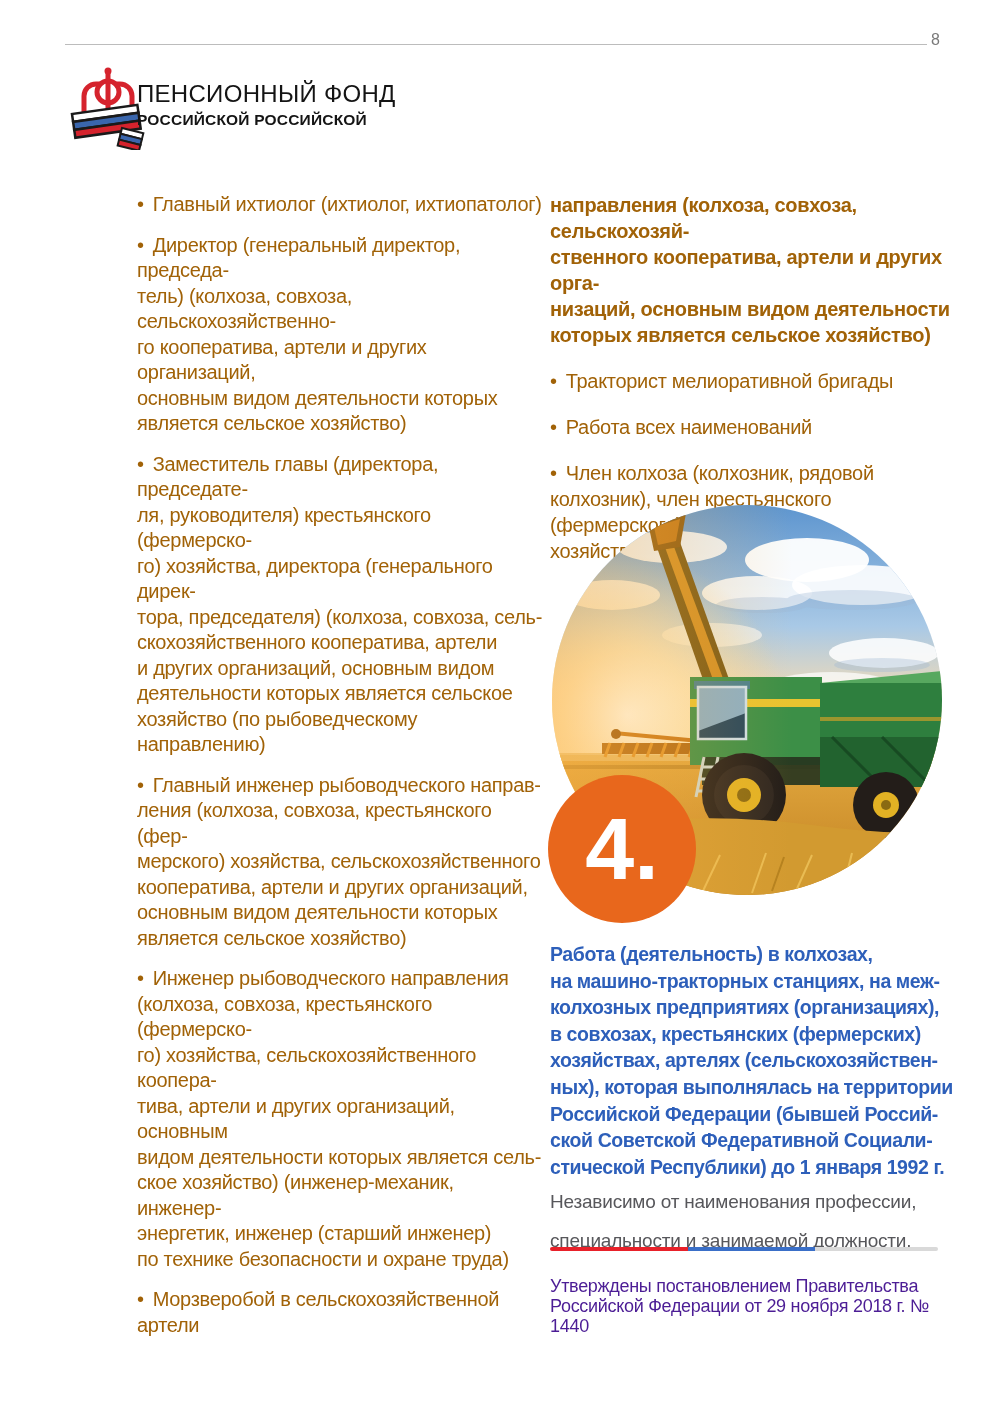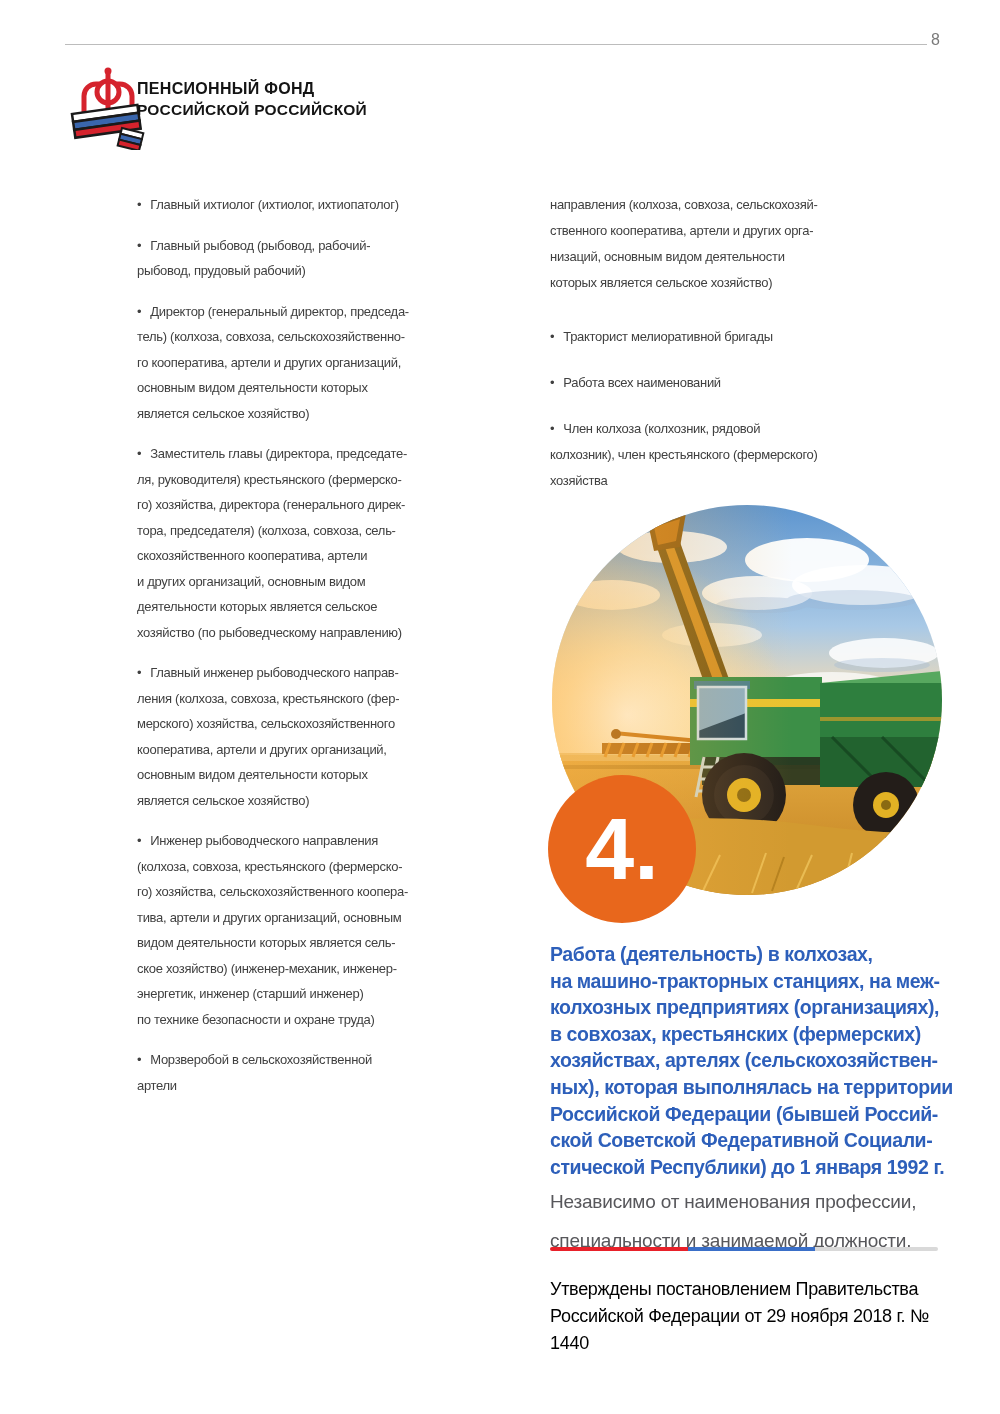--- a/index.html
+++ b/index.html
@@ -5,52 +5,52 @@
   html,body { margin:0; padding:0; }
   body {
     width:1000px; height:1414px; position:relative; background:#ffffff;
     font-family:"Liberation Sans", sans-serif; overflow:hidden;
   }
   .top-rule { position:absolute; left:65px; top:44px; width:862px; height:1px; background:#bcbcbc; }
   .page-num { position:absolute; left:931px; top:31px; font-size:16px; color:#7a7a7a; }
 
   .logo { position:absolute; left:60px; top:66px; width:96px; height:84px; }
   .org { position:absolute; left:137px; top:80px; color:#141414; }
-  .org-1 { font-size:16px; font-weight:bold; letter-spacing:0.3px; }
+  .org-1 { font-size:24px; font-weight:normal; letter-spacing:0.3px; }
   .org-2 { font-size:15.5px; font-weight:bold; margin-top:3px; letter-spacing:0.2px; }
 
-  .col { position:absolute; width:406px; color:#404040; font-size:13px; letter-spacing:-0.3px; }
+  .col { position:absolute; width:406px; color:#a16207; font-size:20px; letter-spacing:-0.3px; }
   .col-left  { left:137px; top:192px; line-height:25.5px; }
   .col-right { left:550px; top:192px; line-height:26px; }
   .item   { margin-bottom:15px; }
   .item-r { margin-bottom:20px; }
   .itext  { white-space:pre-line; }
   .bullet { margin-right:9px; }
-  .cont   { white-space:pre-line; margin-bottom:28px; }
+  .cont   { white-space:pre-line; margin-bottom:20px;font-weight:bold; }
 
   .photo { position:absolute; left:552px; top:505px; width:390px; height:390px;
            border-radius:50%; overflow:hidden; }
   .photo svg { display:block; }
   .badge { position:absolute; left:548px; top:775px; width:148px; height:148px;
            border-radius:50%; background:#e8671c; color:#ffffff;
            display:flex; align-items:center; justify-content:center;
            font-size:88px; font-weight:bold; }
 
   .blue-title { position:absolute; left:550px; top:941px; width:415px;
     font-size:19.5px; font-weight:bold; color:#2d5fba; line-height:26.6px;
     white-space:pre-line; letter-spacing:-0.4px; }
   .note { position:absolute; left:550px; top:1182px; width:410px;
     font-size:19px; color:#57575b; line-height:39px; white-space:pre-line; letter-spacing:-0.2px; }
   .divider { position:absolute; left:550px; top:1247px; width:388px; height:4px;
     display:flex; border-radius:2px; overflow:hidden; }
   .d-red  { width:138px; background:#e8212a; }
   .d-blue { width:127px; background:#3a6fc8; }
   .d-gray { flex:1; background:#d9d9d9; }
   .approval { position:absolute; left:550px; top:1276px; width:410px;
-    font-size:18px; color:#000000; line-height:27px; white-space:pre-line; letter-spacing:-0.3px; }
+    font-size:18px; color:#4c1d95; line-height:20px; white-space:pre-line; letter-spacing:-0.3px; }
 </style>
 </head>
 <body>
 
 <div class="top-rule"></div>
 <div class="page-num">8</div>
 
 <div class="logo">
   <svg width="96" height="84" viewBox="0 0 96 84" xmlns="http://www.w3.org/2000/svg">
     <g stroke="#d5232d" stroke-width="5" fill="none" stroke-linecap="round">
@@ -72,22 +72,20 @@
     </g>
   </svg>
 </div>
 <div class="org">
   <div class="org-1">ПЕНСИОННЫЙ ФОНД</div>
   <div class="org-2">РОССИЙСКОЙ РОССИЙСКОЙ</div>
 </div>
 
 <div class="col col-left">
   <div class="item"><span class="bullet">•</span><span class="itext">Главный ихтиолог (ихтиолог, ихтиопатолог)</span></div>
-  <div class="item"><span class="bullet">•</span><span class="itext">Главный рыбовод (рыбовод, рабочий-
-рыбовод, прудовый рабочий)</span></div>
   <div class="item"><span class="bullet">•</span><span class="itext">Директор (генеральный директор, председа-
 тель) (колхоза, совхоза, сельскохозяйственно-
 го кооператива, артели и других организаций,
 основным видом деятельности которых
 является сельское хозяйство)</span></div>
   <div class="item"><span class="bullet">•</span><span class="itext">Заместитель главы (директора, председате-
 ля, руководителя) крестьянского (фермерско-
 го) хозяйства, директора (генерального дирек-
 тора, председателя) (колхоза, совхоза, сель-
 скохозяйственного кооператива, артели

